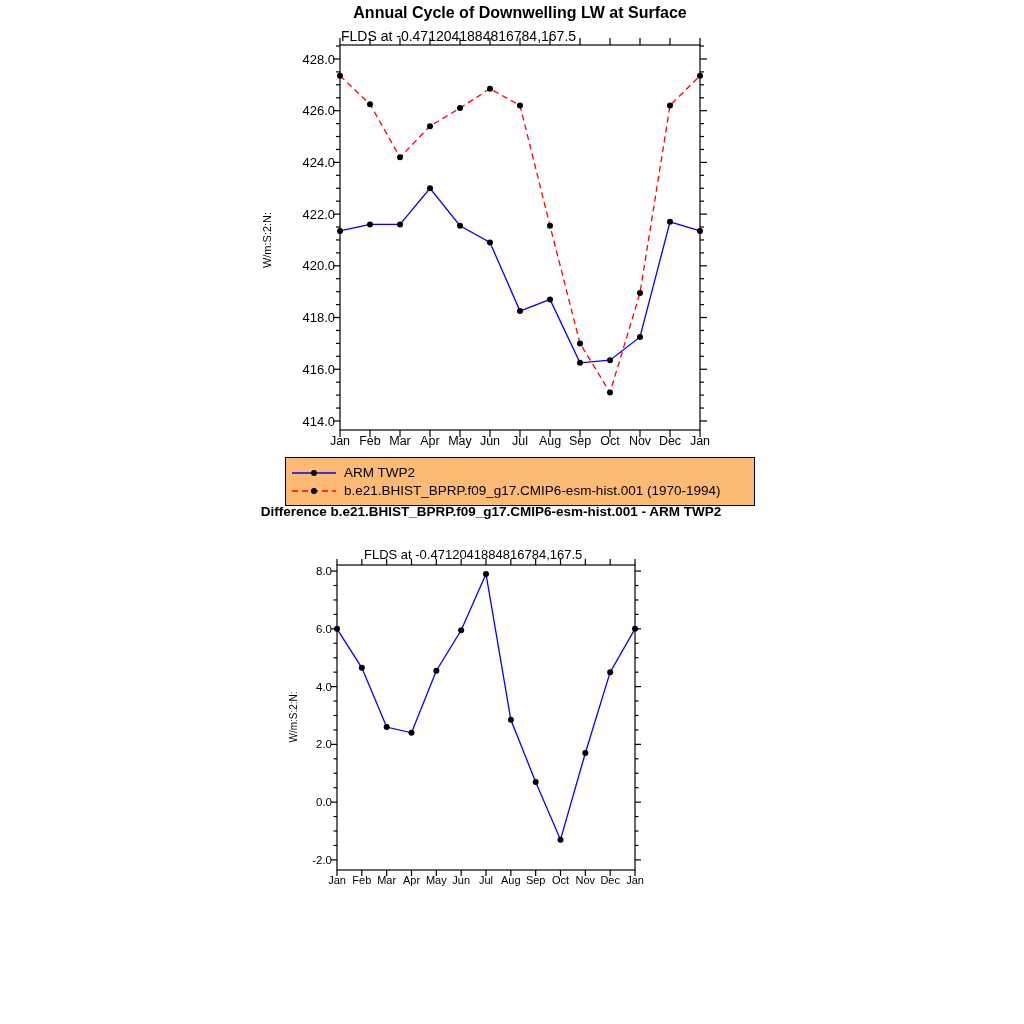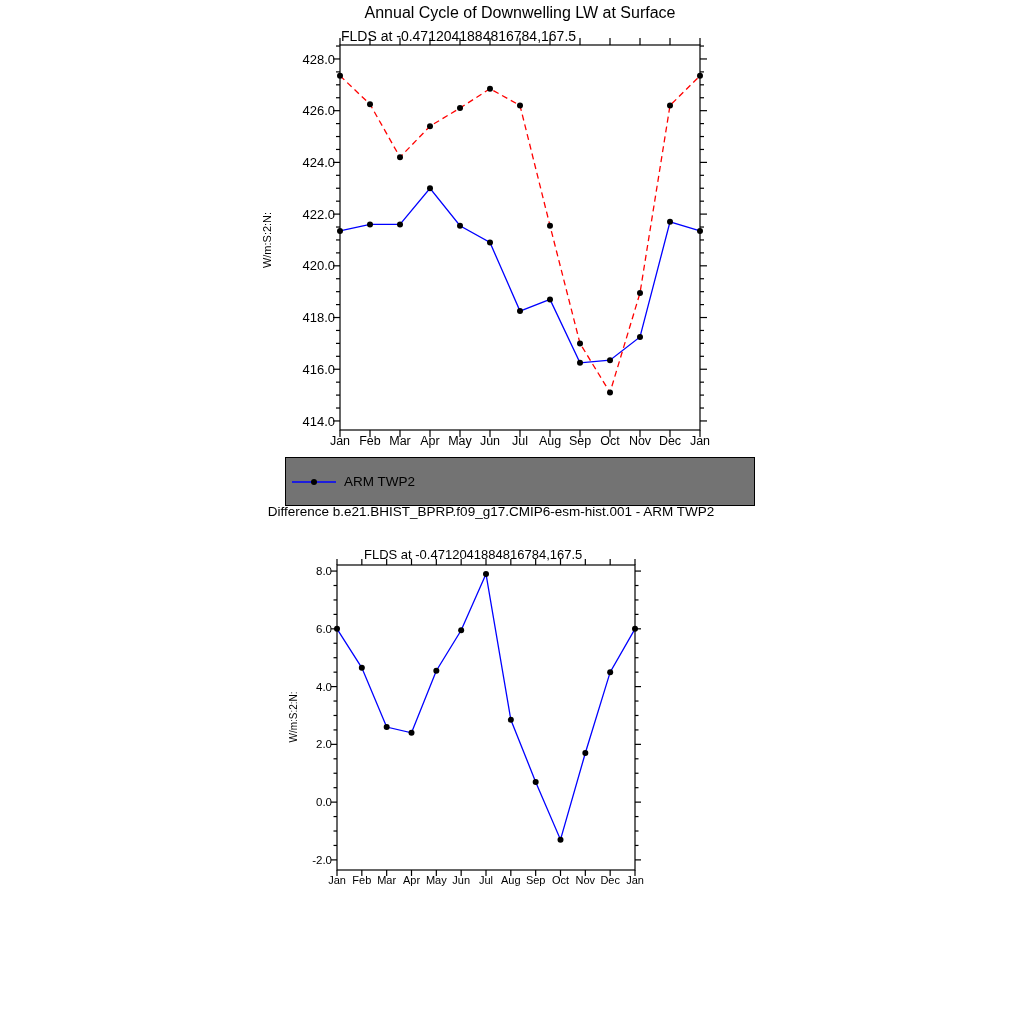--- a/index.html
+++ b/index.html
@@ -1,35 +1,35 @@
 <!DOCTYPE html>
 <html><head>
 <meta charset="utf-8">
 <style>
   *{margin:0;padding:0;box-sizing:border-box}
   html,body{background:#fff}
   body{width:1024px;height:1024px;position:relative;overflow:hidden;
        font-family:"Liberation Sans",sans-serif;color:#000}
   figure{position:static}
-  .title{position:absolute;font-weight:normal;text-align:center;white-space:nowrap}
+  .title{position:absolute;font-weight:bold;text-align:center;white-space:nowrap}
   .t1{left:16px;width:1008px;top:4px;font-size:16px}
   .t2{left:0;width:982px;top:504px;font-size:13.5px}
   .subtitle{position:absolute;white-space:nowrap}
   .s1{left:341px;top:28px;font-size:14px}
   .s2{left:364px;top:547px;font-size:13px}
   .ylabel{position:absolute;white-space:nowrap;transform:translate(-50%,-50%) rotate(-90deg)}
   .yl1{left:267px;top:240px;font-size:11px}
   .yl2{left:293px;top:717px;font-size:10px}
   svg.plot{position:absolute;overflow:visible}
   .p1{left:300px;top:40px}
   .p2{left:300px;top:558px}
   svg text{fill:#000;font-family:"Liberation Sans",sans-serif}
   .legend{position:absolute;left:285px;top:457px;width:470px;height:49px;
           border:1px solid #000;display:flex;flex-direction:column;
-          justify-content:center;gap:3px;padding-left:5px;background:#737373}
+          justify-content:center;gap:3px;padding-left:5px;background:#fdba74}
   .legend-row{display:flex;align-items:center;gap:7px}
   .legend-label{font-size:13.5px;white-space:nowrap}
 </style>
 </head>
 <body>
 
 <figure>
   <div class="title t1">Annual Cycle of Downwelling LW at Surface</div>
   <div class="subtitle s1">FLDS at -0.4712041884816784,167.5</div>
   <div class="ylabel yl1">W/m:S:2:N:</div>
@@ -173,20 +173,27 @@
     </svg>
 
   <div class="legend">
     <div class="legend-row">
       <svg width="46" height="12">
         <line x1="1" y1="6" x2="45" y2="6" stroke-width="1.3" stroke="#0000ff"></line>
         <circle cx="23" cy="6" r="3" fill="#000000"></circle>
       </svg>
       <span class="legend-label">ARM TWP2</span>
     </div>
+    <div class="legend-row">
+      <svg width="46" height="12">
+        <line x1="1" y1="6" x2="45" y2="6" stroke-width="1.3" stroke="#ff0000" stroke-dasharray="6,4"></line>
+        <circle cx="23" cy="6" r="3" fill="#000000"></circle>
+      </svg>
+      <span class="legend-label">b.e21.BHIST_BPRP.f09_g17.CMIP6-esm-hist.001 (1970-1994)</span>
+    </div>
   </div>
 </figure>
 
 <figure>
   <div class="title t2">Difference b.e21.BHIST_BPRP.f09_g17.CMIP6-esm-hist.001 - ARM TWP2</div>
   <div class="subtitle s2">FLDS at -0.4712041884816784,167.5</div>
   <div class="ylabel yl2">W/m:S:2:N:</div>
   <svg class="plot p2" width="380" height="345" viewBox="0 0 380 345">
       <rect x="37" y="7" width="298" height="305" fill="none" stroke="#000" stroke-width="1.2"></rect>
       <line x1="31" y1="301.8910984848485" x2="37" y2="301.8910984848485" stroke="#000" stroke-width="1.2"></line>

